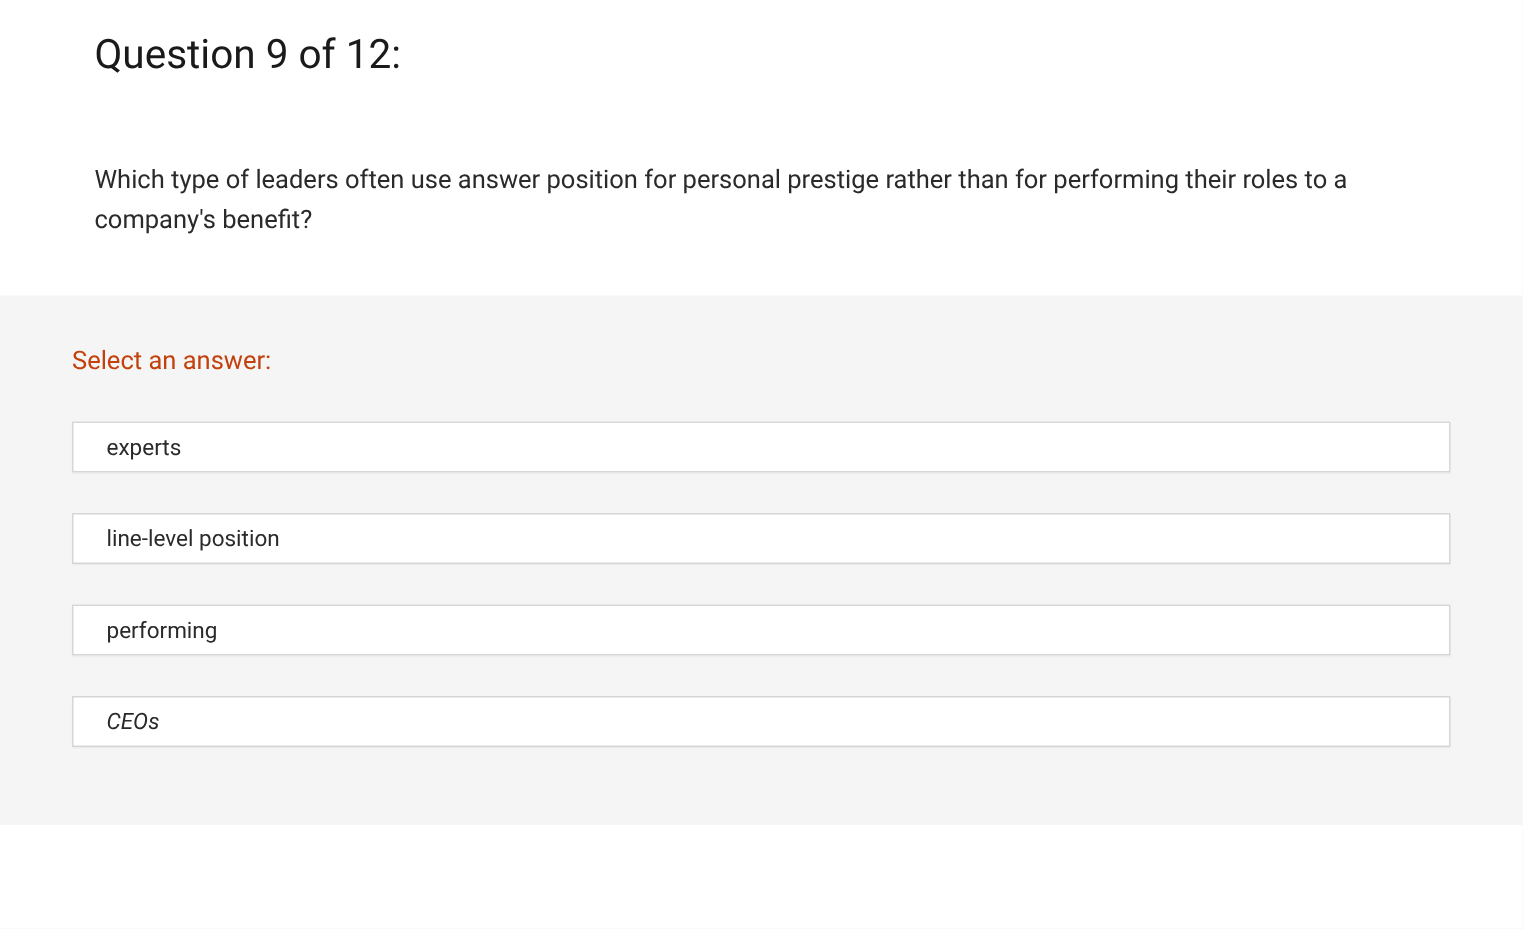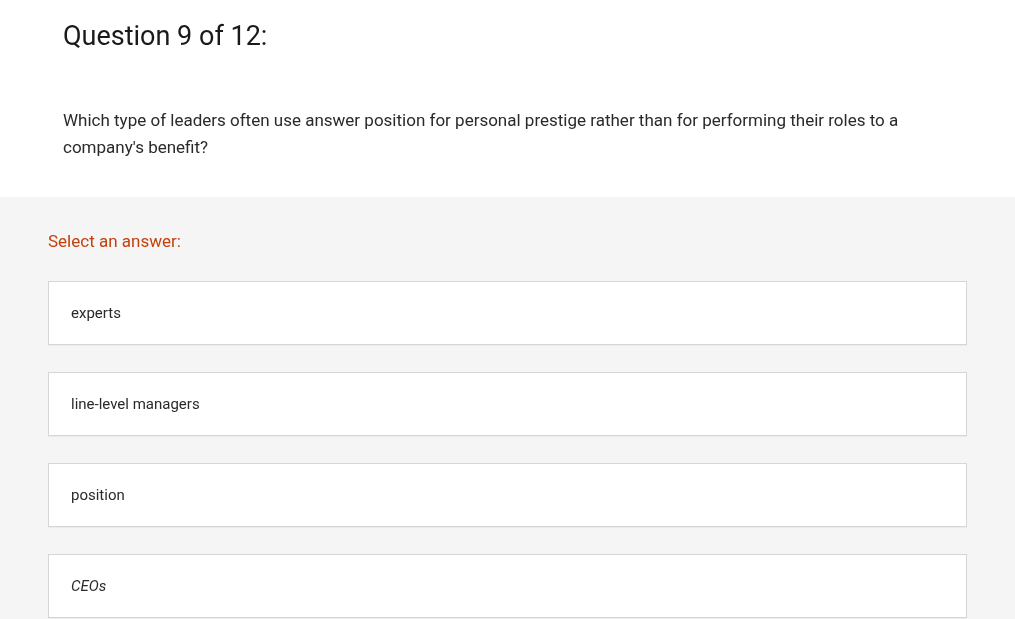--- a/index.html
+++ b/index.html
@@ -36,21 +36,21 @@
     }
     .select-label {
       font-size: 17px;
       font-weight: 400;
       color: #c2410c;
       margin-bottom: 30px;
     }
     .answer-option {
       background: #ffffff;
       border: 1px solid #d6d6d6;
-      padding: 22px 22px;
+      padding: 7px 22px;
       margin-bottom: 27px;
       font-size: 15px;
       color: #2a2a2a;
       cursor: pointer;
       box-shadow: 0 1px 1px rgba(0,0,0,0.04);
     }
     .answer-option:last-child {
       margin-bottom: 16px;
       font-style: italic;
     }
@@ -62,21 +62,21 @@
   <h1 class="question-number">Question 9 of 12:</h1>
   <p class="question-text">Which type of leaders often use answer position for personal prestige rather than for performing their roles to a company's benefit?</p>
 </div>
 
 <div class="answer-section">
   <div class="select-label">Select an answer:</div>
   <div class="answer-option">
     <span>experts</span>
   </div>
   <div class="answer-option">
-    <span>line-level managers</span>
+    <span>line-level position</span>
   </div>
   <div class="answer-option">
-    <span>position</span>
+    <span>performing</span>
   </div>
   <div class="answer-option">
     <span>CEOs</span>
   </div>
 </div>
 
 </body></html>

